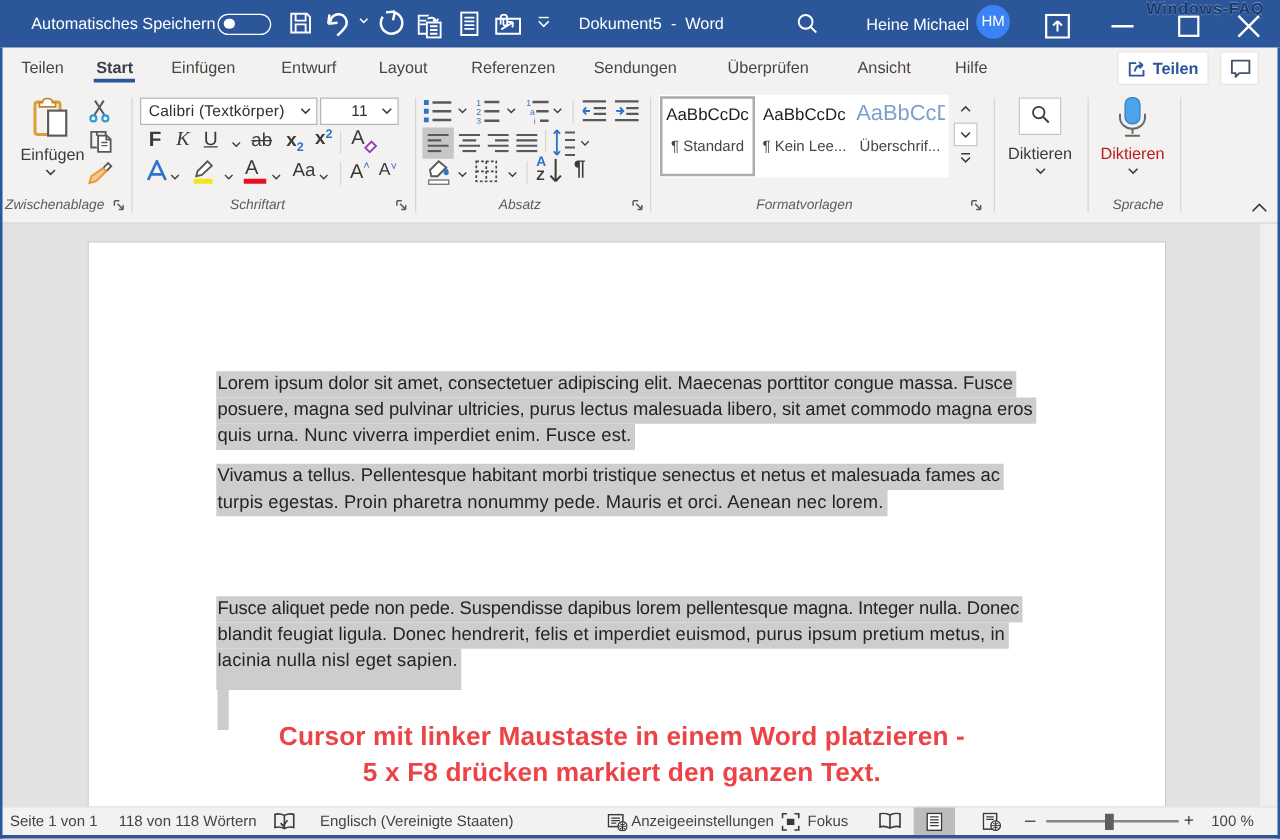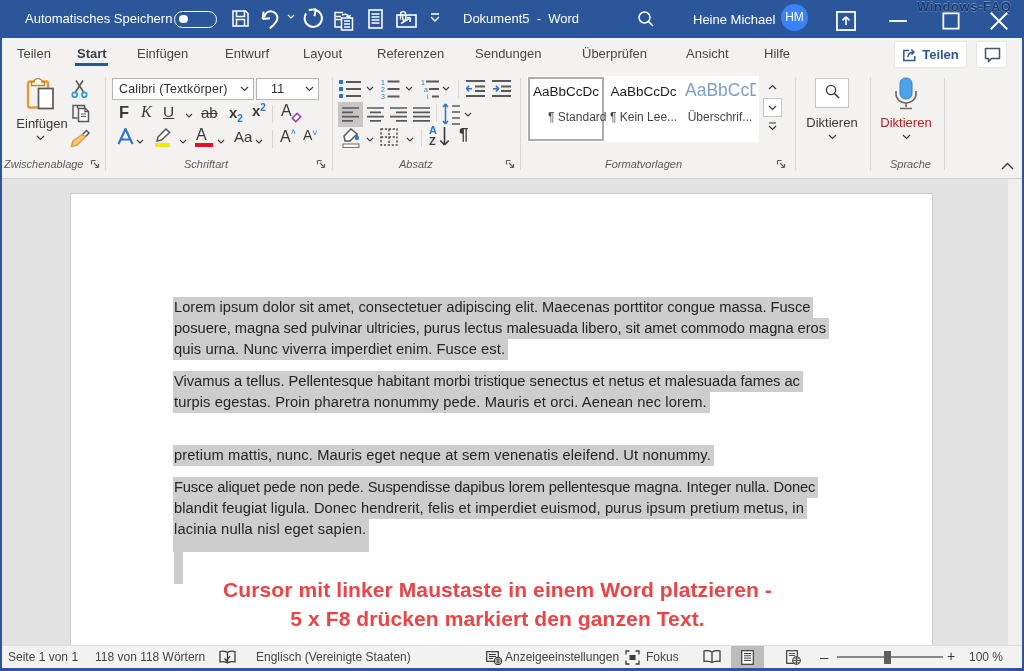--- a/index.html
+++ b/index.html
@@ -186,21 +186,21 @@
   </svg>
   <svg class="ricon" style="left:70px;top:57px" width="21" height="19" viewBox="0 0 21 19">
     <path d="M12.5 5.5 l4 -4 2.5 2.5 -4 4" fill="#fff" stroke="#58595b" stroke-width="1.5"></path>
     <path d="M12.5 5.5 l-9.5 6.5 -1.5 5.5 5.5 -1.5 8 -8z" fill="#f6c98a" stroke="#e09c3a" stroke-width="1.5"></path>
   </svg>
 
   <div class="combo" style="left:112px;top:6px;width:142px;height:22px;line-height:20px;padding-left:6px">Calibri (Textkörper)</div>
   <svg class="chev" style="left:240px;top:14px" width="9" height="6" viewBox="0 0 9 6">
       <path d="M1 1 l3.5 3.5 L8 1" stroke="#3b3a39" stroke-width="1.2" fill="none"></path>
     </svg>
-  <div class="combo" style="left:256px;top:6px;width:63px;height:22px;line-height:20px;padding-left:14px">11</div>
+  <div class="combo" style="left:256px;top:6px;width:63px;height:22px;line-height:20px;padding-left:24px">11</div>
   <svg class="chev" style="left:305px;top:14px" width="9" height="6" viewBox="0 0 9 6">
       <path d="M1 1 l3.5 3.5 L8 1" stroke="#3b3a39" stroke-width="1.2" fill="none"></path>
     </svg>
 
   <div class="abs" style="left:119px;top:31px;font-size:16.5px;font-weight:bold;color:#3b3a39">F</div>
   <div class="abs" style="left:141px;top:31px;font-size:16px;font-style:italic;font-family:'Liberation Serif',serif;color:#3b3a39">K</div>
   <div class="abs" style="left:163px;top:31px;font-size:15.5px;text-decoration:underline;color:#3b3a39">U</div>
   <svg class="chev" style="left:185px;top:41px" width="8" height="6" viewBox="0 0 8 6">
       <path d="M1 1 l3 3 L7 1" stroke="#3b3a39" stroke-width="1.1" fill="none"></path>
     </svg>
@@ -315,21 +315,21 @@
   <div class="gsep" style="left:421px;top:57px;height:18px"></div>
   <div class="abs" style="left:429px;top:53px;font-size:11px;font-weight:bold;color:#2e74c9;line-height:10.5px">A<br><span style="color:#3b3a39">Z</span></div>
   <svg class="ricon" style="left:439px;top:55px" width="11" height="21" viewBox="0 0 11 21">
       <path d="M5.5 0 v18 M5.5 18 l-4.2 -4.5 m4.2 4.5 l4.2 -4.5" stroke="#3b3a39" stroke-width="1.6" fill="none"></path>
     </svg>
   <div class="abs" style="left:459px;top:53px;font-size:17px;font-weight:bold;color:#3b3a39">¶</div>
 
   <div class="abs" style="left:527px;top:4px;width:232px;height:66px;background:#fff"></div>
   <div class="abs" style="left:528px;top:5px;width:76px;height:64px;border:2px solid #adacab"></div>
   <div class="abs" style="left:528px;top:12px;width:76px;text-align:center;font-size:13.5px;color:#1d1c1b">AaBbCcDc</div>
-  <div class="abs" style="left:548px;top:38px;width:76px;font-size:12px;color:#484644">¶ Standard</div>
+  <div class="abs" style="left:528px;top:38px;width:76px;text-align:center;font-size:12px;color:#484644">¶ Standard</div>
   <div class="abs" style="left:606px;top:12px;width:75px;text-align:center;font-size:13.5px;color:#1d1c1b">AaBbCcDc</div>
   <div class="abs" style="left:606px;top:38px;width:75px;text-align:center;font-size:12px;color:#484644">¶ Kein Lee...</div>
   <div class="abs" style="left:685px;top:8px;width:71px;font-size:17.5px;color:#7d9fcc;overflow:hidden;white-space:nowrap">AaBbCcD</div>
   <div class="abs" style="left:682px;top:38px;width:76px;text-align:center;font-size:12px;color:#484644">Überschrif...</div>
   <svg class="chev" style="left:768px;top:12px" width="9" height="6" viewBox="0 0 9 6">
       <path d="M1 5 l3.5 -3.5 L8 5" stroke="#3b3a39" stroke-width="1.2" fill="none"></path>
     </svg>
   <div class="abs" style="left:763px;top:26px;width:19px;height:19px;background:#fff;border:1px solid #c8c6c4"></div>
   <svg class="chev" style="left:768px;top:33px" width="9" height="6" viewBox="0 0 9 6">
       <path d="M1 1 l3.5 3.5 L8 1" stroke="#3b3a39" stroke-width="1.2" fill="none"></path>
@@ -364,21 +364,20 @@
 </div>
 
 <div id="docarea">
   <div id="page"></div>
   <div class="abs" style="left:1008px;top:0;width:14px;height:466px;background:#f0efee"></div>
   <div class="tl" style="top:118px"><span style="letter-spacing:-0.03px">Lorem ipsum dolor sit amet, consectetuer adipiscing elit. Maecenas porttitor congue massa. Fusce</span></div>
   <div class="tl" style="top:139px"><span style="letter-spacing:-0.045px">posuere, magna sed pulvinar ultricies, purus lectus malesuada libero, sit amet commodo magna eros</span></div>
   <div class="tl" style="top:160px"><span style="letter-spacing:0.074px">quis urna. Nunc viverra imperdiet enim. Fusce est.</span></div>
   <div class="tl" style="top:192px"><span style="letter-spacing:-0.017px">Vivamus a tellus. Pellentesque habitant morbi tristique senectus et netus et malesuada fames ac</span></div>
   <div class="tl" style="top:213px"><span style="letter-spacing:0.1px">turpis egestas. Proin pharetra nonummy pede. Mauris et orci. Aenean nec lorem.</span></div>
-  <div class="tl" style="top:266px"><span style="letter-spacing:0.126px">pretium mattis, nunc. Mauris eget neque at sem venenatis eleifend. Ut nonummy.</span></div>
   <div class="tl" style="top:298px"><span style="letter-spacing:-0.135px">Fusce aliquet pede non pede. Suspendisse dapibus lorem pellentesque magna. Integer nulla. Donec</span></div>
   <div class="tl" style="top:319px"><span style="letter-spacing:0.08px">blandit feugiat ligula. Donec hendrerit, felis et imperdiet euismod, purus ipsum pretium metus, in</span></div>
   <div class="tl" style="top:340px"><span style="letter-spacing:0.17px;height:33px;">lacinia nulla nisl eget sapien.</span></div>
   <div style="position:absolute; left:174px; top:373px; width:8.5px; height:32px; background:#cdcdcd;"></div>
   <div class="redline" style="top:399px">Cursor mit linker Maustaste in einem Word platzieren -</div>
   <div class="redline" style="top:428px">5 x F8 drücken markiert den ganzen Text.</div>
 </div>
 
 <div id="statusbar">
   <div class="s" style="left:8px">Seite 1 von 1</div>

